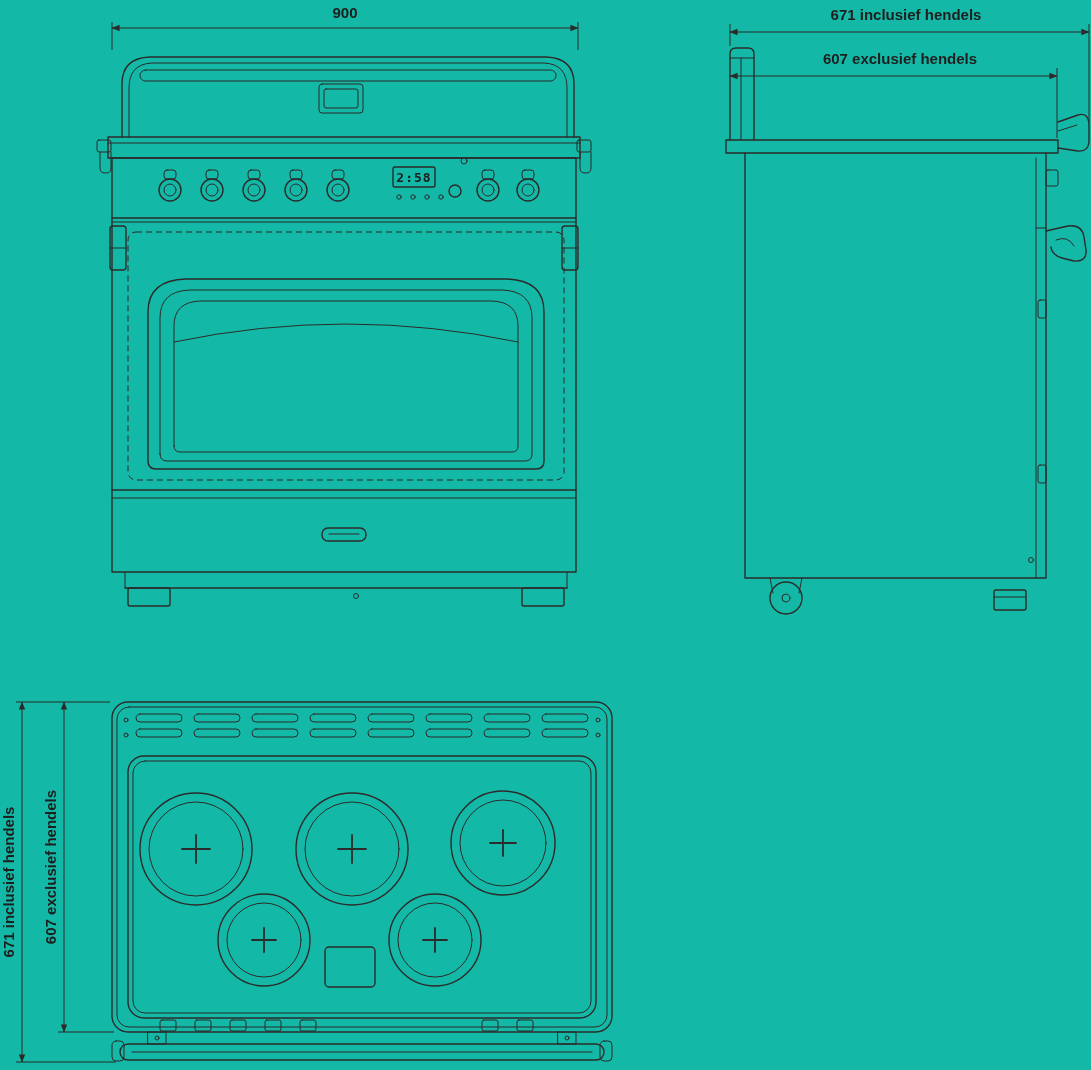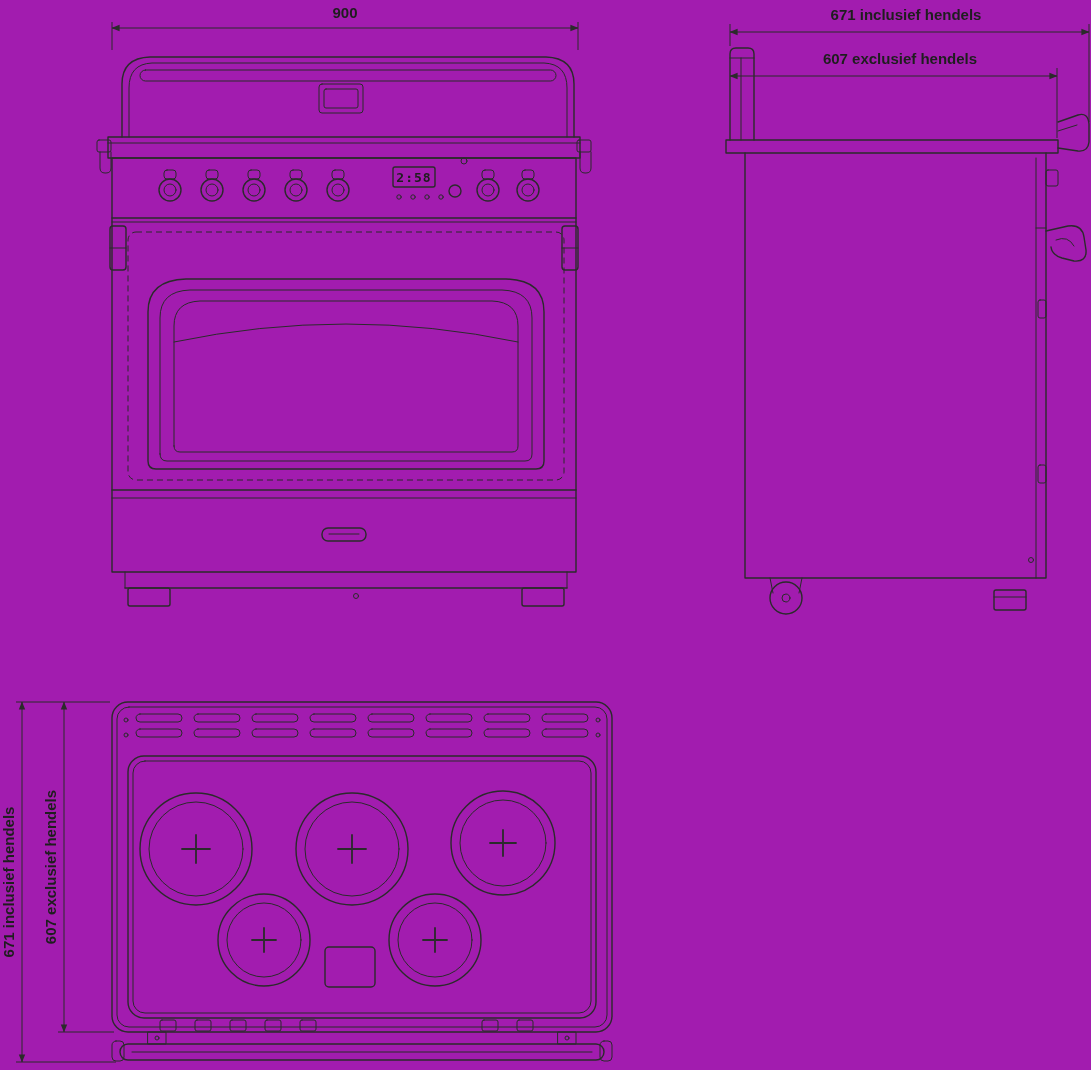--- a/index.html
+++ b/index.html
@@ -1,16 +1,16 @@
 <!DOCTYPE html>
 <html><head>
 <meta charset="utf-8">
 <style>
   html,body{margin:0;padding:0;background:#fff;}
-  .canvas{position:relative;width:1091px;height:1070px;background:#a21caf;overflow:hidden;}
+  .canvas{position:relative;width:1091px;height:1070px;background:#14b8a6;overflow:hidden;}
   svg{display:block;}
   .ln{fill:none;stroke:#2b2b2b;stroke-width:1.4;stroke-linecap:round;stroke-linejoin:round;}
   .t{fill:none;stroke:#2b2b2b;stroke-width:1;stroke-linecap:round;stroke-linejoin:round;}
   .d{fill:none;stroke:#2b2b2b;stroke-width:1;stroke-dasharray:6 4;}
   .dim{fill:none;stroke:#2b2b2b;stroke-width:1;}
   .cross{fill:none;stroke:#2b2b2b;stroke-width:1.8;stroke-linecap:round;}
   .dimtext{font:600 15px "Liberation Sans", sans-serif;fill:#1e1e1e;}
   .clock{font:bold 13px "DejaVu Sans Mono", monospace;fill:#1e1e1e;letter-spacing:1px;}
 </style>
 </head>

